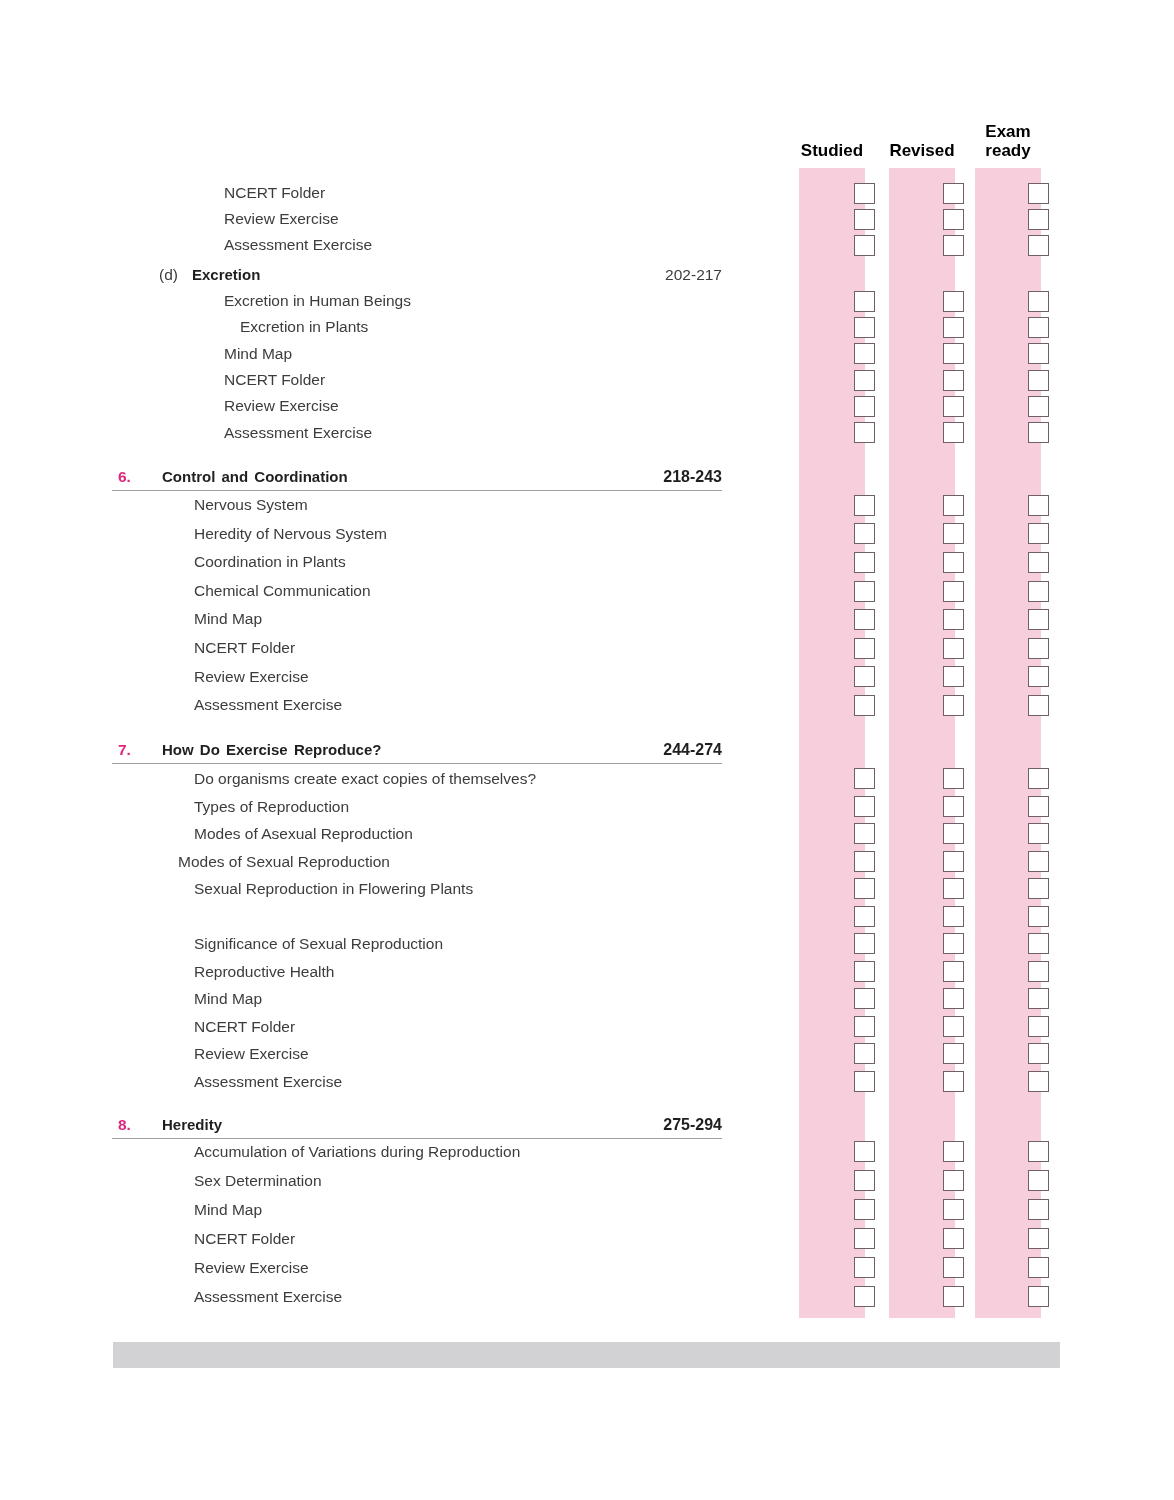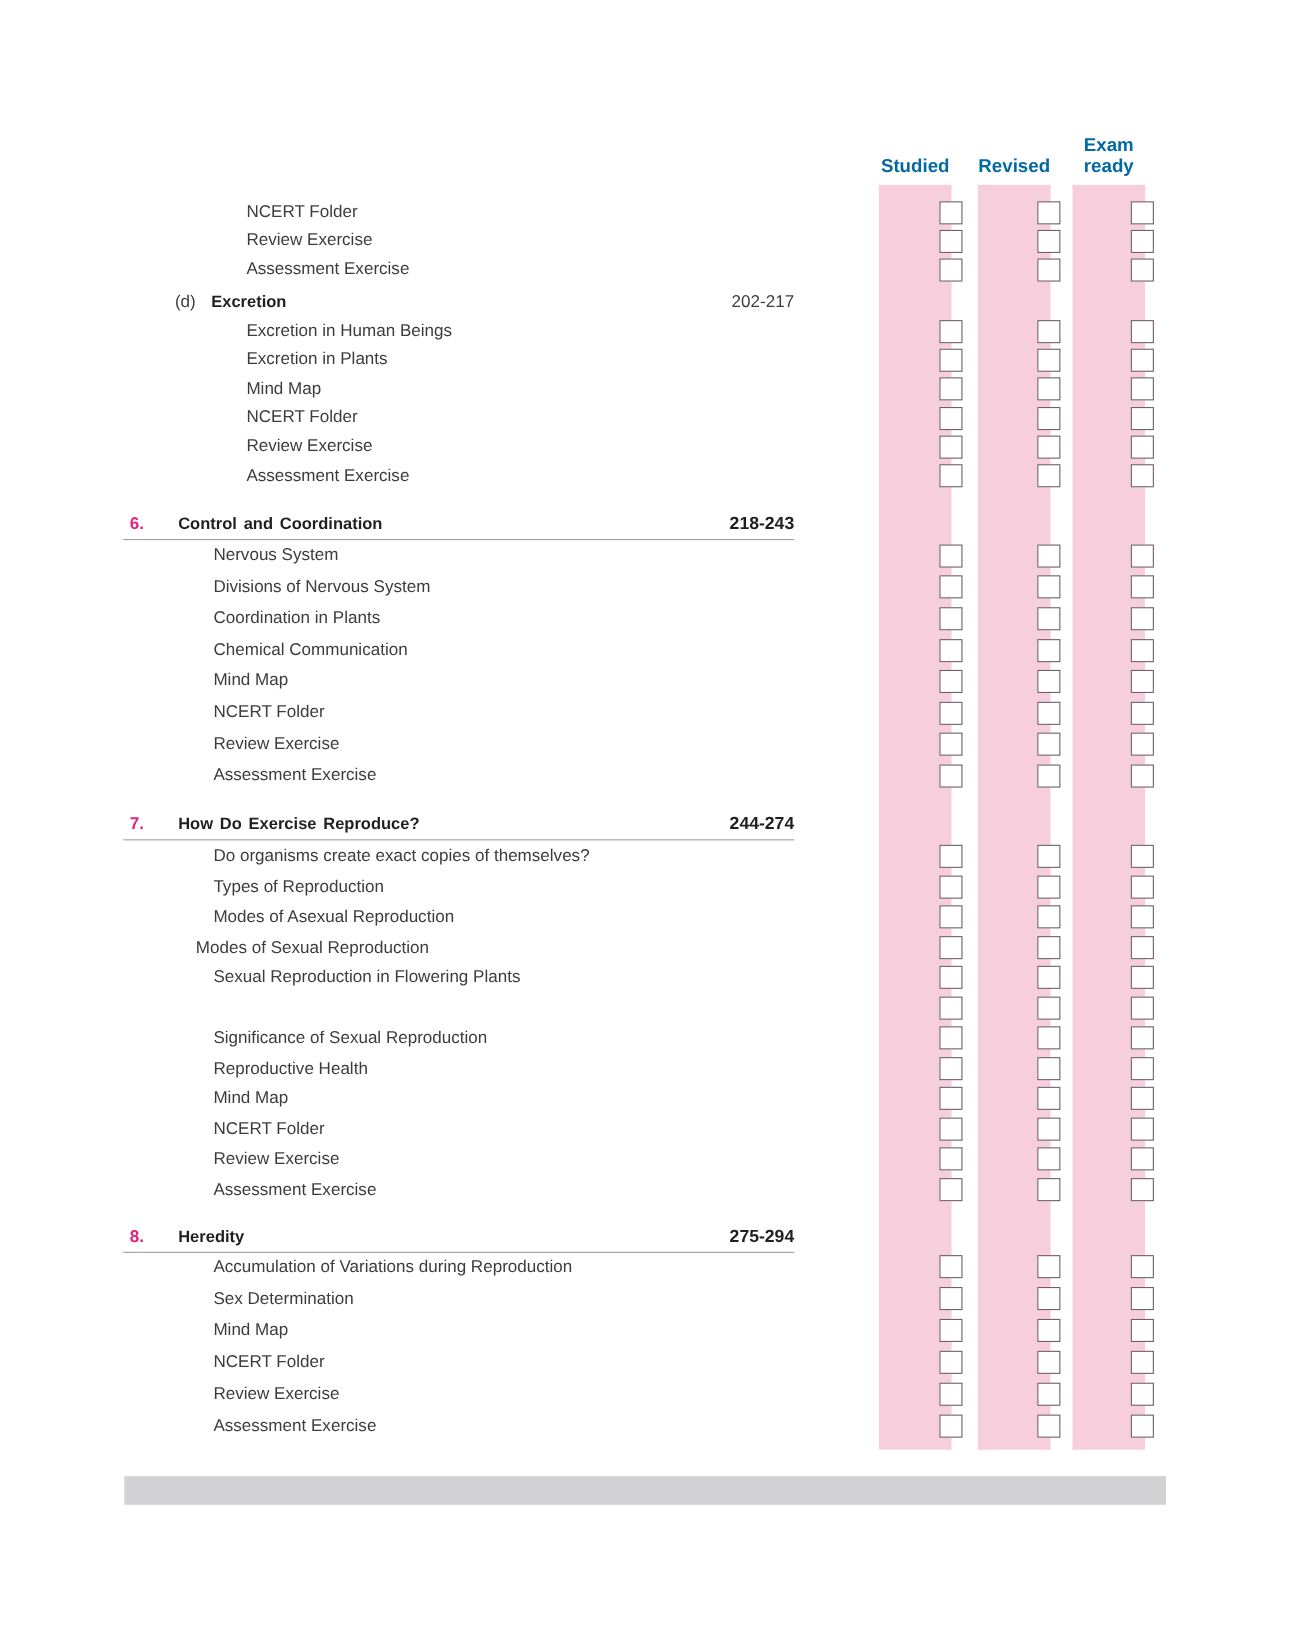--- a/index.html
+++ b/index.html
@@ -9,21 +9,21 @@
   }
 
   
   .strip { position:absolute; top:168px; height:1150px; width:66px; background:var(--pink,#f7cedb); }
   .s1 { left:799px; } .s2 { left:889px; } .s3 { left:975px; }
 
   
   .col-label {
     position:absolute; top:116px; height:44px;
     display:flex; flex-direction:column; justify-content:flex-end; align-items:center;
-    text-align:center; font-weight:bold; font-size:17px; line-height:19px; color:#0369a1;
+    text-align:center; font-weight:bold; font-size:17px; line-height:19px; color:#000000;
   }
   .col-studied { left:787px; width:90px; }
   .col-revised { left:877px; width:90px; }
   .col-exam    { left:979px; width:58px; }
 
   
   .header-row { position:absolute; left:112px; width:610px; height:26px; }
   .header-row.underlined { border-bottom:1.5px solid #a0a0a0; }
   .header-row .num { position:absolute; top:0; font-weight:bold; color:var(--magenta,#e0267c); font-size:15.5px; line-height:26px; }
   .header-row .num.sub { font-weight:normal; color:#3c3c3c; }
@@ -85,21 +85,21 @@
         <span class="ttl" style="left: 80px;">Excretion</span>
         <span class="pgs sub">202-217</span>
       </div>
       <div class="item-row" style="top: 288px; height: 26.3px;">
         <span class="item-label" style="left: 192px; line-height: 26.3px;">Excretion in Human Beings</span>
         <span class="checkbox" style="left: 822px; top: 2.65px;"></span>
         <span class="checkbox" style="left: 911px; top: 2.65px;"></span>
         <span class="checkbox" style="left: 996px; top: 2.65px;"></span>
       </div>
       <div class="item-row" style="top: 314.3px; height: 26.3px;">
-        <span class="item-label" style="left: 192px; line-height: 26.3px;">Excretion in Plants</span>
+        <span class="item-label" style="left: 208px; line-height: 26.3px;">Excretion in Plants</span>
         <span class="checkbox" style="left: 822px; top: 2.65px;"></span>
         <span class="checkbox" style="left: 911px; top: 2.65px;"></span>
         <span class="checkbox" style="left: 996px; top: 2.65px;"></span>
       </div>
       <div class="item-row" style="top: 340.6px; height: 26.3px;">
         <span class="item-label" style="left: 192px; line-height: 26.3px;">Mind Map</span>
         <span class="checkbox" style="left: 822px; top: 2.65px;"></span>
         <span class="checkbox" style="left: 911px; top: 2.65px;"></span>
         <span class="checkbox" style="left: 996px; top: 2.65px;"></span>
       </div>
@@ -126,21 +126,21 @@
         <span class="ttl" style="left: 50px;">Control and Coordination</span>
         <span class="pgs">218-243</span>
       </div>
       <div class="item-row" style="top: 491px; height: 28.6px;">
         <span class="item-label" style="left: 162px; line-height: 28.6px;">Nervous System</span>
         <span class="checkbox" style="left: 822px; top: 3.8px;"></span>
         <span class="checkbox" style="left: 911px; top: 3.8px;"></span>
         <span class="checkbox" style="left: 996px; top: 3.8px;"></span>
       </div>
       <div class="item-row" style="top: 519.6px; height: 28.6px;">
-        <span class="item-label" style="left: 162px; line-height: 28.6px;">Divisions of Nervous System</span>
+        <span class="item-label" style="left: 162px; line-height: 28.6px;">Heredity of Nervous System</span>
         <span class="checkbox" style="left: 822px; top: 3.8px;"></span>
         <span class="checkbox" style="left: 911px; top: 3.8px;"></span>
         <span class="checkbox" style="left: 996px; top: 3.8px;"></span>
       </div>
       <div class="item-row" style="top: 548.2px; height: 28.6px;">
         <span class="item-label" style="left: 162px; line-height: 28.6px;">Coordination in Plants</span>
         <span class="checkbox" style="left: 822px; top: 3.8px;"></span>
         <span class="checkbox" style="left: 911px; top: 3.8px;"></span>
         <span class="checkbox" style="left: 996px; top: 3.8px;"></span>
       </div>

